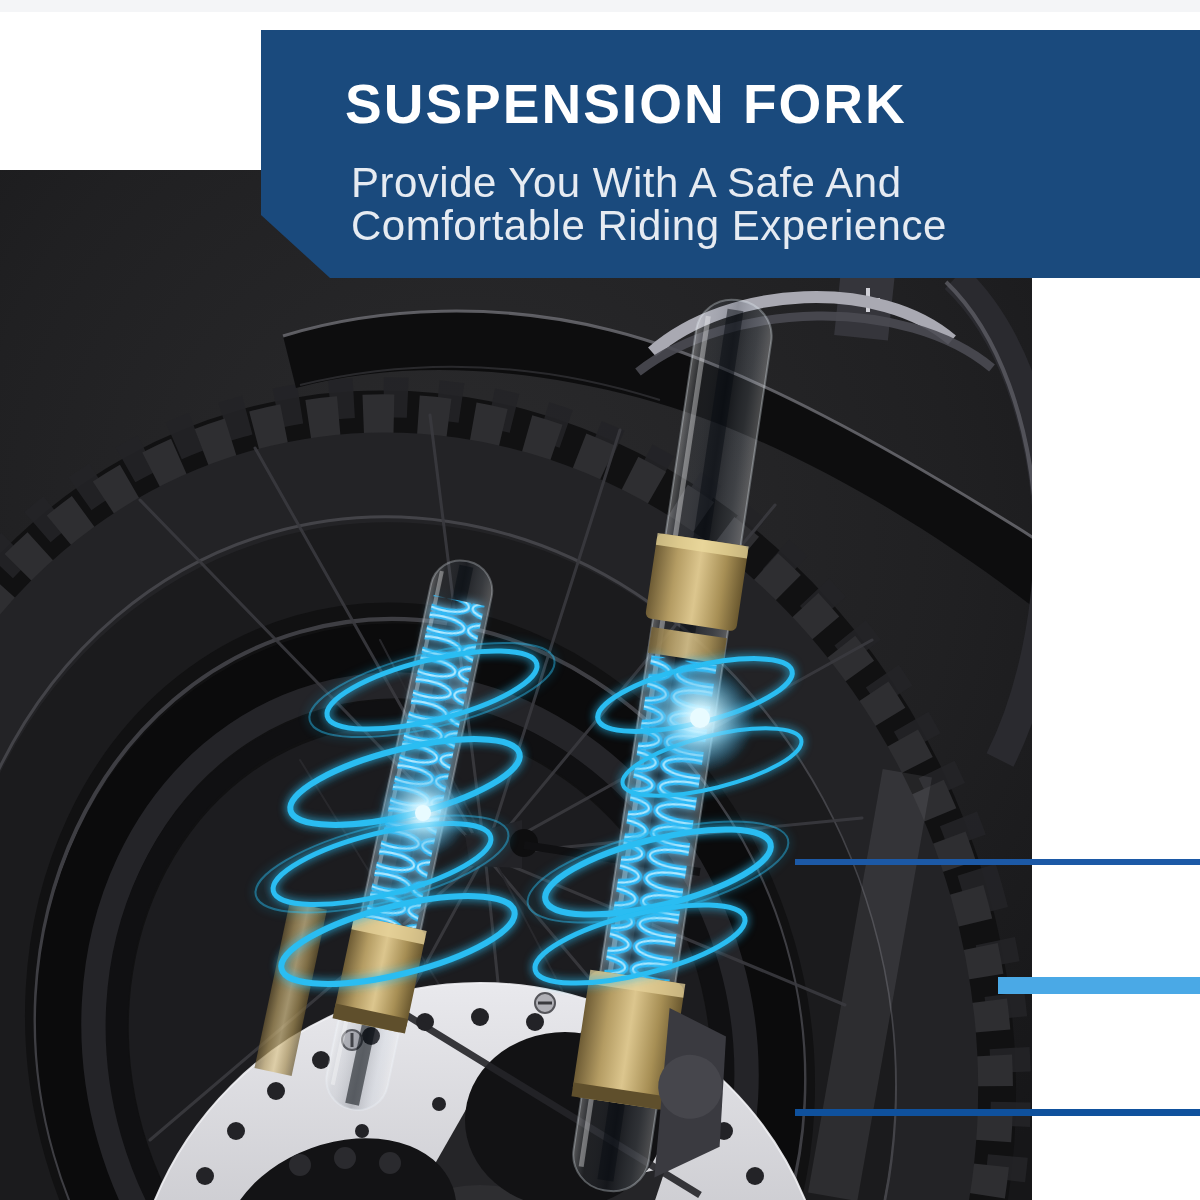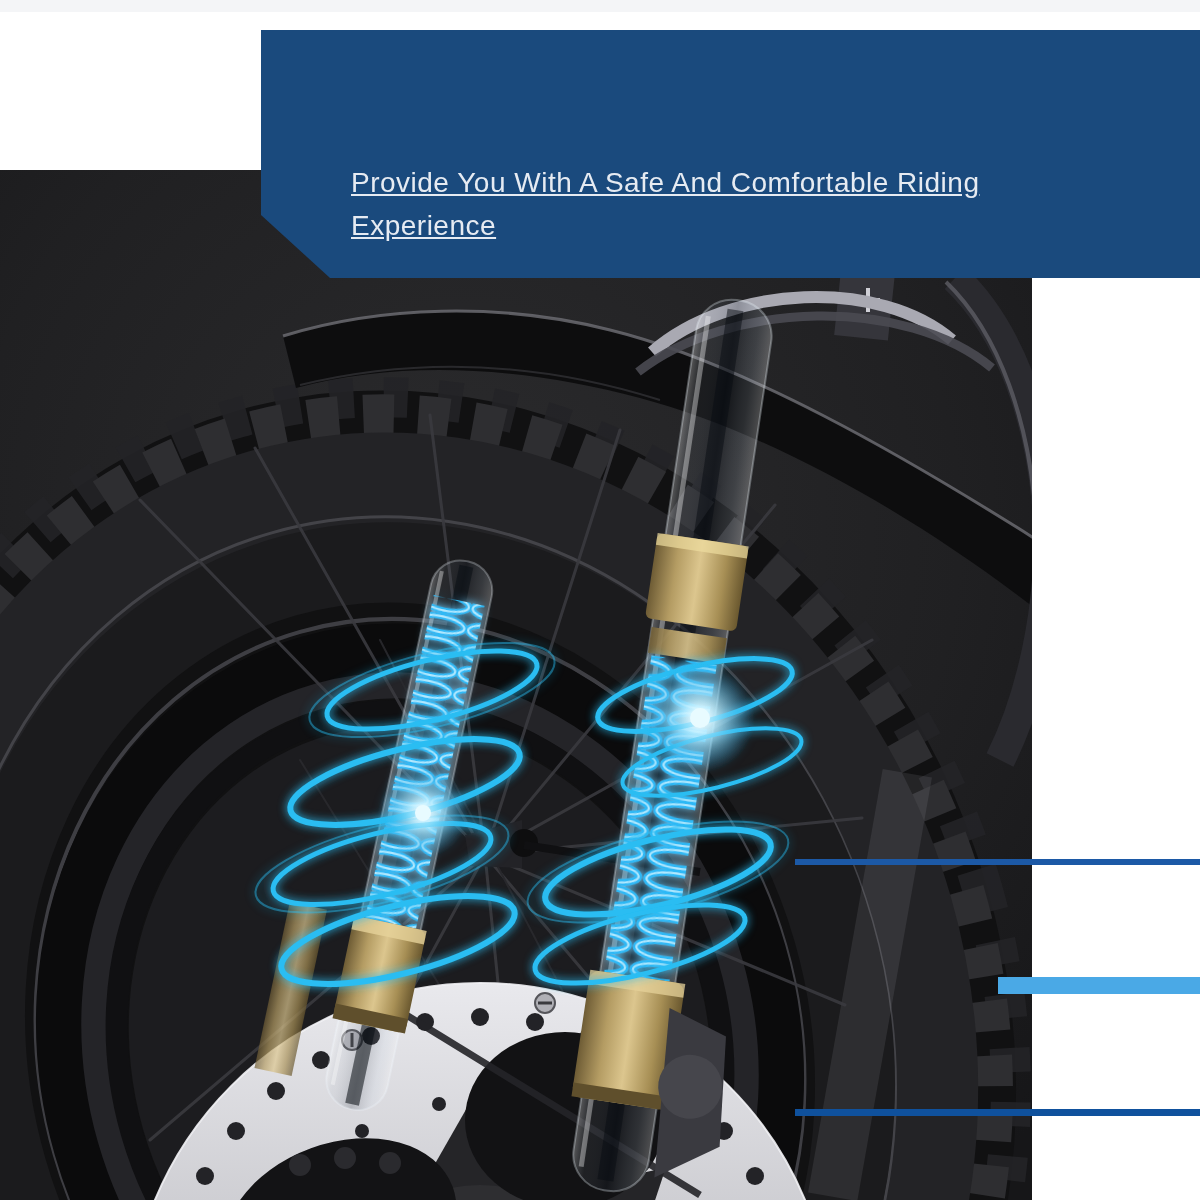--- a/index.html
+++ b/index.html
@@ -14,21 +14,21 @@
     position:absolute;left:261px;top:30px;width:939px;height:248px;z-index:3;
     clip-path:polygon(0 0,100% 0,100% 100%,7.35% 100%,0 74.6%);
   }
   .banner-title{
     position:absolute;left:84px;top:47px;margin:0;
     font-size:55px;font-weight:700;letter-spacing:2px;line-height:55px;
     white-space:nowrap;
   }
   .banner-subtitle{
     position:absolute;left:90px;top:131px;width:780px;
-    font-size:28px;font-weight:400;letter-spacing:.5px;line-height:43px;text-decoration:underline;
+    font-size:42px;font-weight:400;letter-spacing:.5px;line-height:43px;
   }
   .callout{position:absolute;z-index:2;}
   .callout.top{left:795px;top:859px;width:405px;height:6px;}
   .callout.middle{left:998px;top:977px;width:202px;height:17px;}
   .callout.bottom{left:795px;top:1109px;width:405px;height:7px;}
 </style>
 </head>
 <body>
 
 <div class="top-strip"></div>
@@ -240,18 +240,19 @@
       <ellipse cx="640" cy="944" rx="108" ry="30" stroke-width="5" transform="rotate(-14 640 944)"></ellipse>
       <circle cx="700" cy="718" r="55" fill="url(#flareGrad)" stroke="none" opacity=".9"></circle>
       <circle cx="700" cy="718" r="10" fill="#e8fbff" stroke="none"></circle>
       <circle cx="423" cy="813" r="45" fill="url(#flareGrad)" stroke="none" opacity=".85"></circle>
       <circle cx="423" cy="813" r="8" fill="#e8fbff" stroke="none"></circle>
     </g>
   </g>
 </svg>
 
 <div class="banner" style="background: rgb(26, 74, 125);">
+  <h1 class="banner-title" style="color: rgb(255, 255, 255);">SUSPENSION FORK</h1>
   <div class="banner-subtitle" style="color: rgb(230, 235, 242);">Provide You With A Safe And Comfortable Riding Experience</div>
 </div>
 
 <div class="callout top" style="background: rgb(28, 89, 166);"></div>
 <div class="callout middle" style="background: rgb(74, 169, 230);"></div>
 <div class="callout bottom" style="background: rgb(15, 81, 157);"></div>
 
 </body></html>

